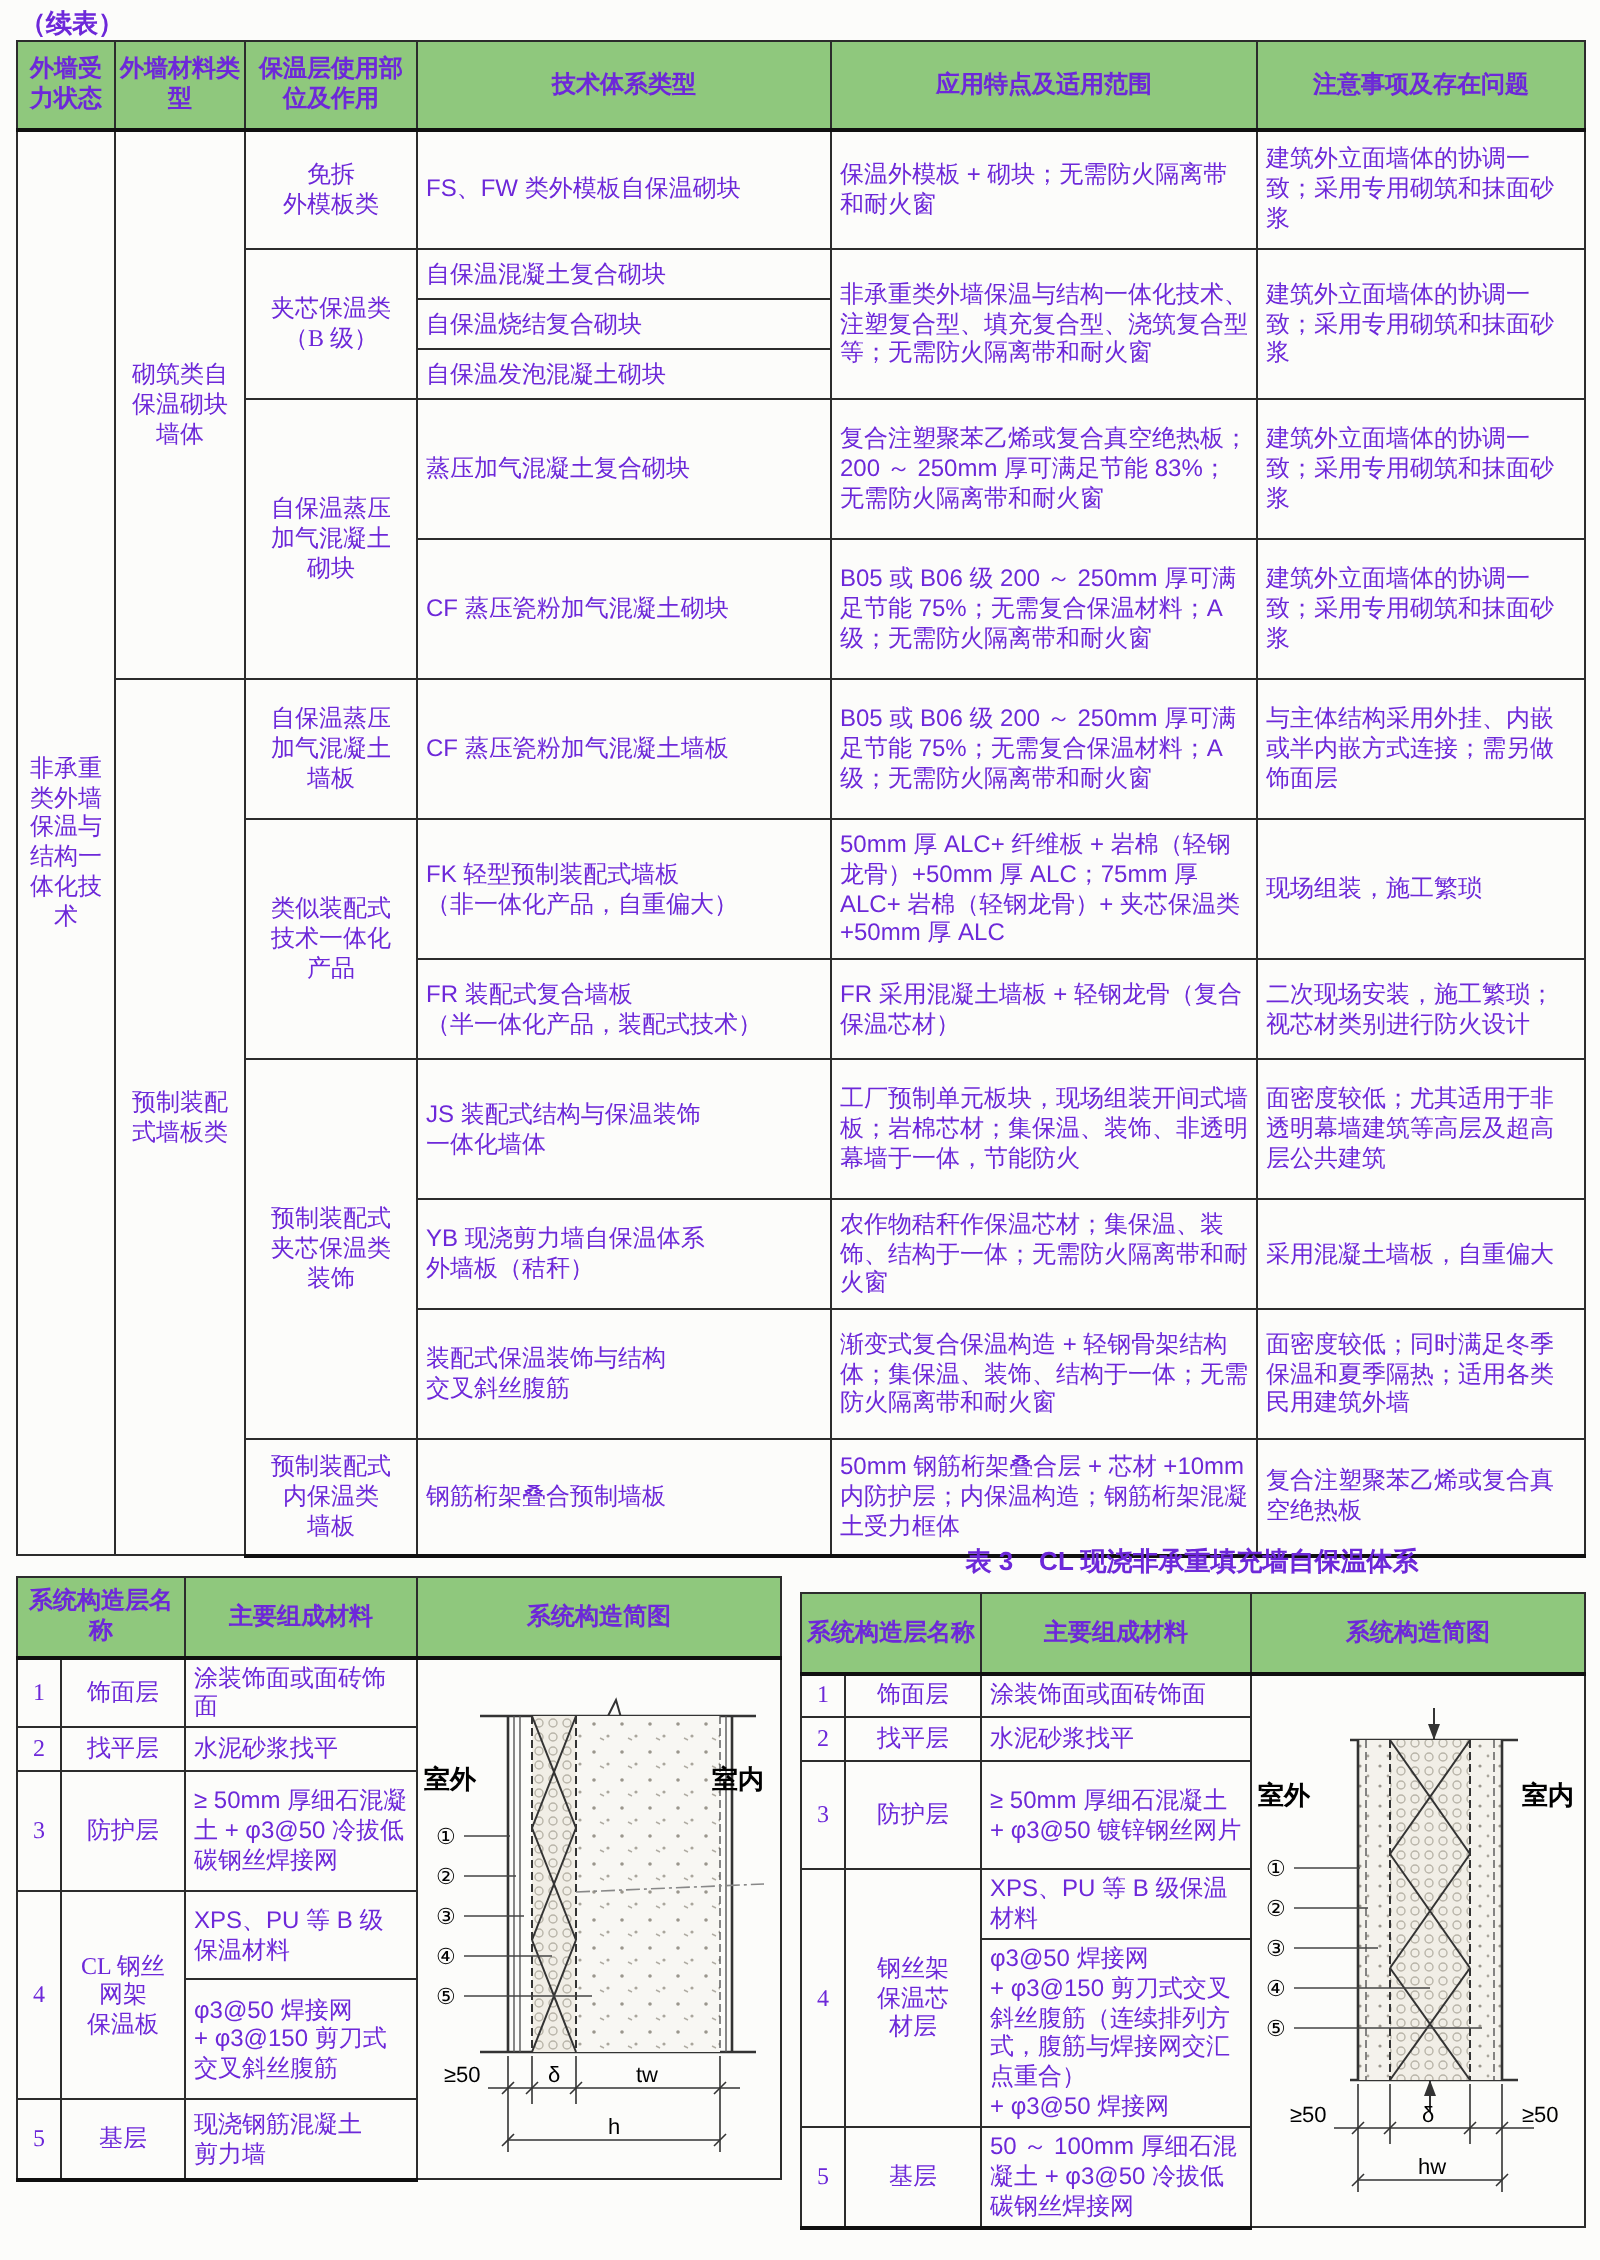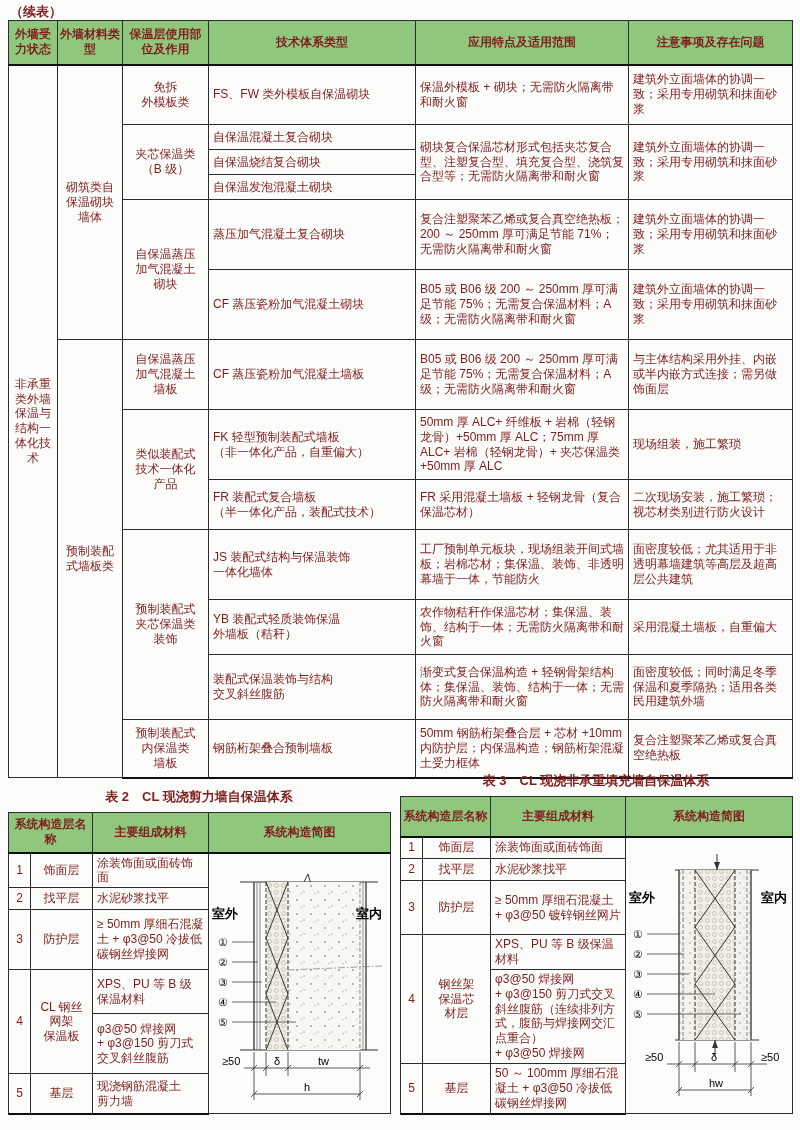--- a/index.html
+++ b/index.html
@@ -1,29 +1,29 @@
 <!DOCTYPE html>
 <html><head>
 <meta charset="utf-8">
 <style>
   * { box-sizing: border-box; margin: 0; padding: 0; }
   body { background: #ffffff; font-family: "Liberation Sans", sans-serif; }
   .page {
     position: relative; width: 800px; height: 1130px;
-    background: #fcfcfa; color: #7f1d1d; overflow: hidden;
+    background: #fcfcfa; color: #6d28d9; overflow: hidden;
   }
   .cont-label { position: absolute; left: 10px; top: 3px; font-size: 13px; font-weight: bold; }
 
   table { border-collapse: collapse; table-layout: fixed; }
   td, th { border: 1px solid #2c2c2c; font-size: 12px; line-height: 1.24; padding: 2px 4px; vertical-align: middle; }
   th { background: #8fc87d; font-weight: bold; text-align: center; border-bottom: 2.5px solid #101010; padding: 4px 2px; }
 
   .t1 { position: absolute; left: 8px; top: 20px; width: 784px; border: 1.5px solid #101010; }
   .t1 tr:last-child td { border-bottom: 2.5px solid #101010; }
-  .center { text-align: center; }
+  .center { text-align: center; font-family: Liberation Serif, serif; }
   .pre { white-space: pre-line; }
   .feat { text-align: left; }
 
   .tbl2-wrap { position: absolute; left: 8px; top: 788px; width: 382px; }
   .tbl3-wrap { position: absolute; left: 400px; top: 772px; width: 392px; }
   .tbl-title { text-align: center; font-size: 13px; font-weight: bold; margin-bottom: 6px; }
   .t2, .t3 { width: 100%; border: 1.5px solid #101010; }
   .t2 tr:last-child td, .t3 tr:last-child td { border-bottom: 2.5px solid #101010; }
   .diag-cell { padding: 0; vertical-align: middle; text-align: center; }
   svg text { font-family: "Liberation Sans", sans-serif; }
@@ -66,35 +66,35 @@
         <td class="center pre">免拆
 外模板类</td>
         <td>FS、FW 类外模板自保温砌块</td>
         <td class="feat">保温外模板 + 砌块；无需防火隔离带和耐火窗</td>
         <td class="feat">建筑外立面墙体的协调一致；采用专用砌筑和抹面砂浆</td>
       </tr>
       <tr style="height:25px">
         <td class="center pre" rowspan="3">夹芯保温类
 （B 级）</td>
         <td>自保温混凝土复合砌块</td>
-        <td class="feat" rowspan="3">砌块复合保温芯材形式包括夹芯复合型、注塑复合型、填充复合型、浇筑复合型等；无需防火隔离带和耐火窗</td>
+        <td class="feat" rowspan="3">非承重类外墙保温与结构一体化技术、注塑复合型、填充复合型、浇筑复合型等；无需防火隔离带和耐火窗</td>
         <td class="feat" rowspan="3">建筑外立面墙体的协调一致；采用专用砌筑和抹面砂浆</td>
       </tr>
       <tr style="height:25px">
         <td>自保温烧结复合砌块</td>
       </tr>
       <tr style="height:25px">
         <td>自保温发泡混凝土砌块</td>
       </tr>
       <tr style="height:70px">
         <td class="center pre" rowspan="2">自保温蒸压
 加气混凝土
 砌块</td>
         <td>蒸压加气混凝土复合砌块</td>
-        <td class="feat">复合注塑聚苯乙烯或复合真空绝热板；200 ～ 250mm 厚可满足节能 71%；无需防火隔离带和耐火窗</td>
+        <td class="feat">复合注塑聚苯乙烯或复合真空绝热板；200 ～ 250mm 厚可满足节能 83%；无需防火隔离带和耐火窗</td>
         <td class="feat">建筑外立面墙体的协调一致；采用专用砌筑和抹面砂浆</td>
       </tr>
       <tr style="height:70px">
         <td>CF 蒸压瓷粉加气混凝土砌块</td>
         <td class="feat">B05 或 B06 级 200 ～ 250mm 厚可满足节能 75%；无需复合保温材料；A 级；无需防火隔离带和耐火窗</td>
         <td class="feat">建筑外立面墙体的协调一致；采用专用砌筑和抹面砂浆</td>
       </tr>
       <tr style="height:70px">
         <td class="center pre" rowspan="7">预制装配
 式墙板类</td>
@@ -123,21 +123,21 @@
       <tr style="height:70px">
         <td class="center pre" rowspan="3">预制装配式
 夹芯保温类
 装饰</td>
         <td class="pre">JS 装配式结构与保温装饰
 一体化墙体</td>
         <td class="feat">工厂预制单元板块，现场组装开间式墙板；岩棉芯材；集保温、装饰、非透明幕墙于一体，节能防火</td>
         <td class="feat">面密度较低；尤其适用于非透明幕墙建筑等高层及超高层公共建筑</td>
       </tr>
       <tr style="height:55px">
-        <td class="pre">YB 装配式轻质装饰保温
+        <td class="pre">YB 现浇剪力墙自保温体系
 外墙板（秸秆）</td>
         <td class="feat">农作物秸秆作保温芯材；集保温、装饰、结构于一体；无需防火隔离带和耐火窗</td>
         <td class="feat">采用混凝土墙板，自重偏大</td>
       </tr>
       <tr style="height:65px">
         <td class="pre">装配式保温装饰与结构
 交叉斜丝腹筋</td>
         <td class="feat">渐变式复合保温构造 + 轻钢骨架结构体；集保温、装饰、结构于一体；无需防火隔离带和耐火窗</td>
         <td class="feat">面密度较低；同时满足冬季保温和夏季隔热；适用各类民用建筑外墙</td>
       </tr>
@@ -146,21 +146,20 @@
 内保温类
 墙板</td>
         <td>钢筋桁架叠合预制墙板</td>
         <td class="feat">50mm 钢筋桁架叠合层 + 芯材 +10mm 内防护层；内保温构造；钢筋桁架混凝土受力框体</td>
         <td class="feat">复合注塑聚苯乙烯或复合真空绝热板</td>
       </tr>
     </tbody>
   </table>
 
   <div class="tbl2-wrap">
-    <div class="tbl-title">表 2　CL 现浇剪力墙自保温体系</div>
     <table class="t2">
       <colgroup>
           <col style="width:22px">
           <col style="width:62px">
           <col style="width:116px">
           <col style="width:182px">
         </colgroup>
       <thead>
         <tr style="height:40px">
           <th colspan="2">系统构造层名称</th>

